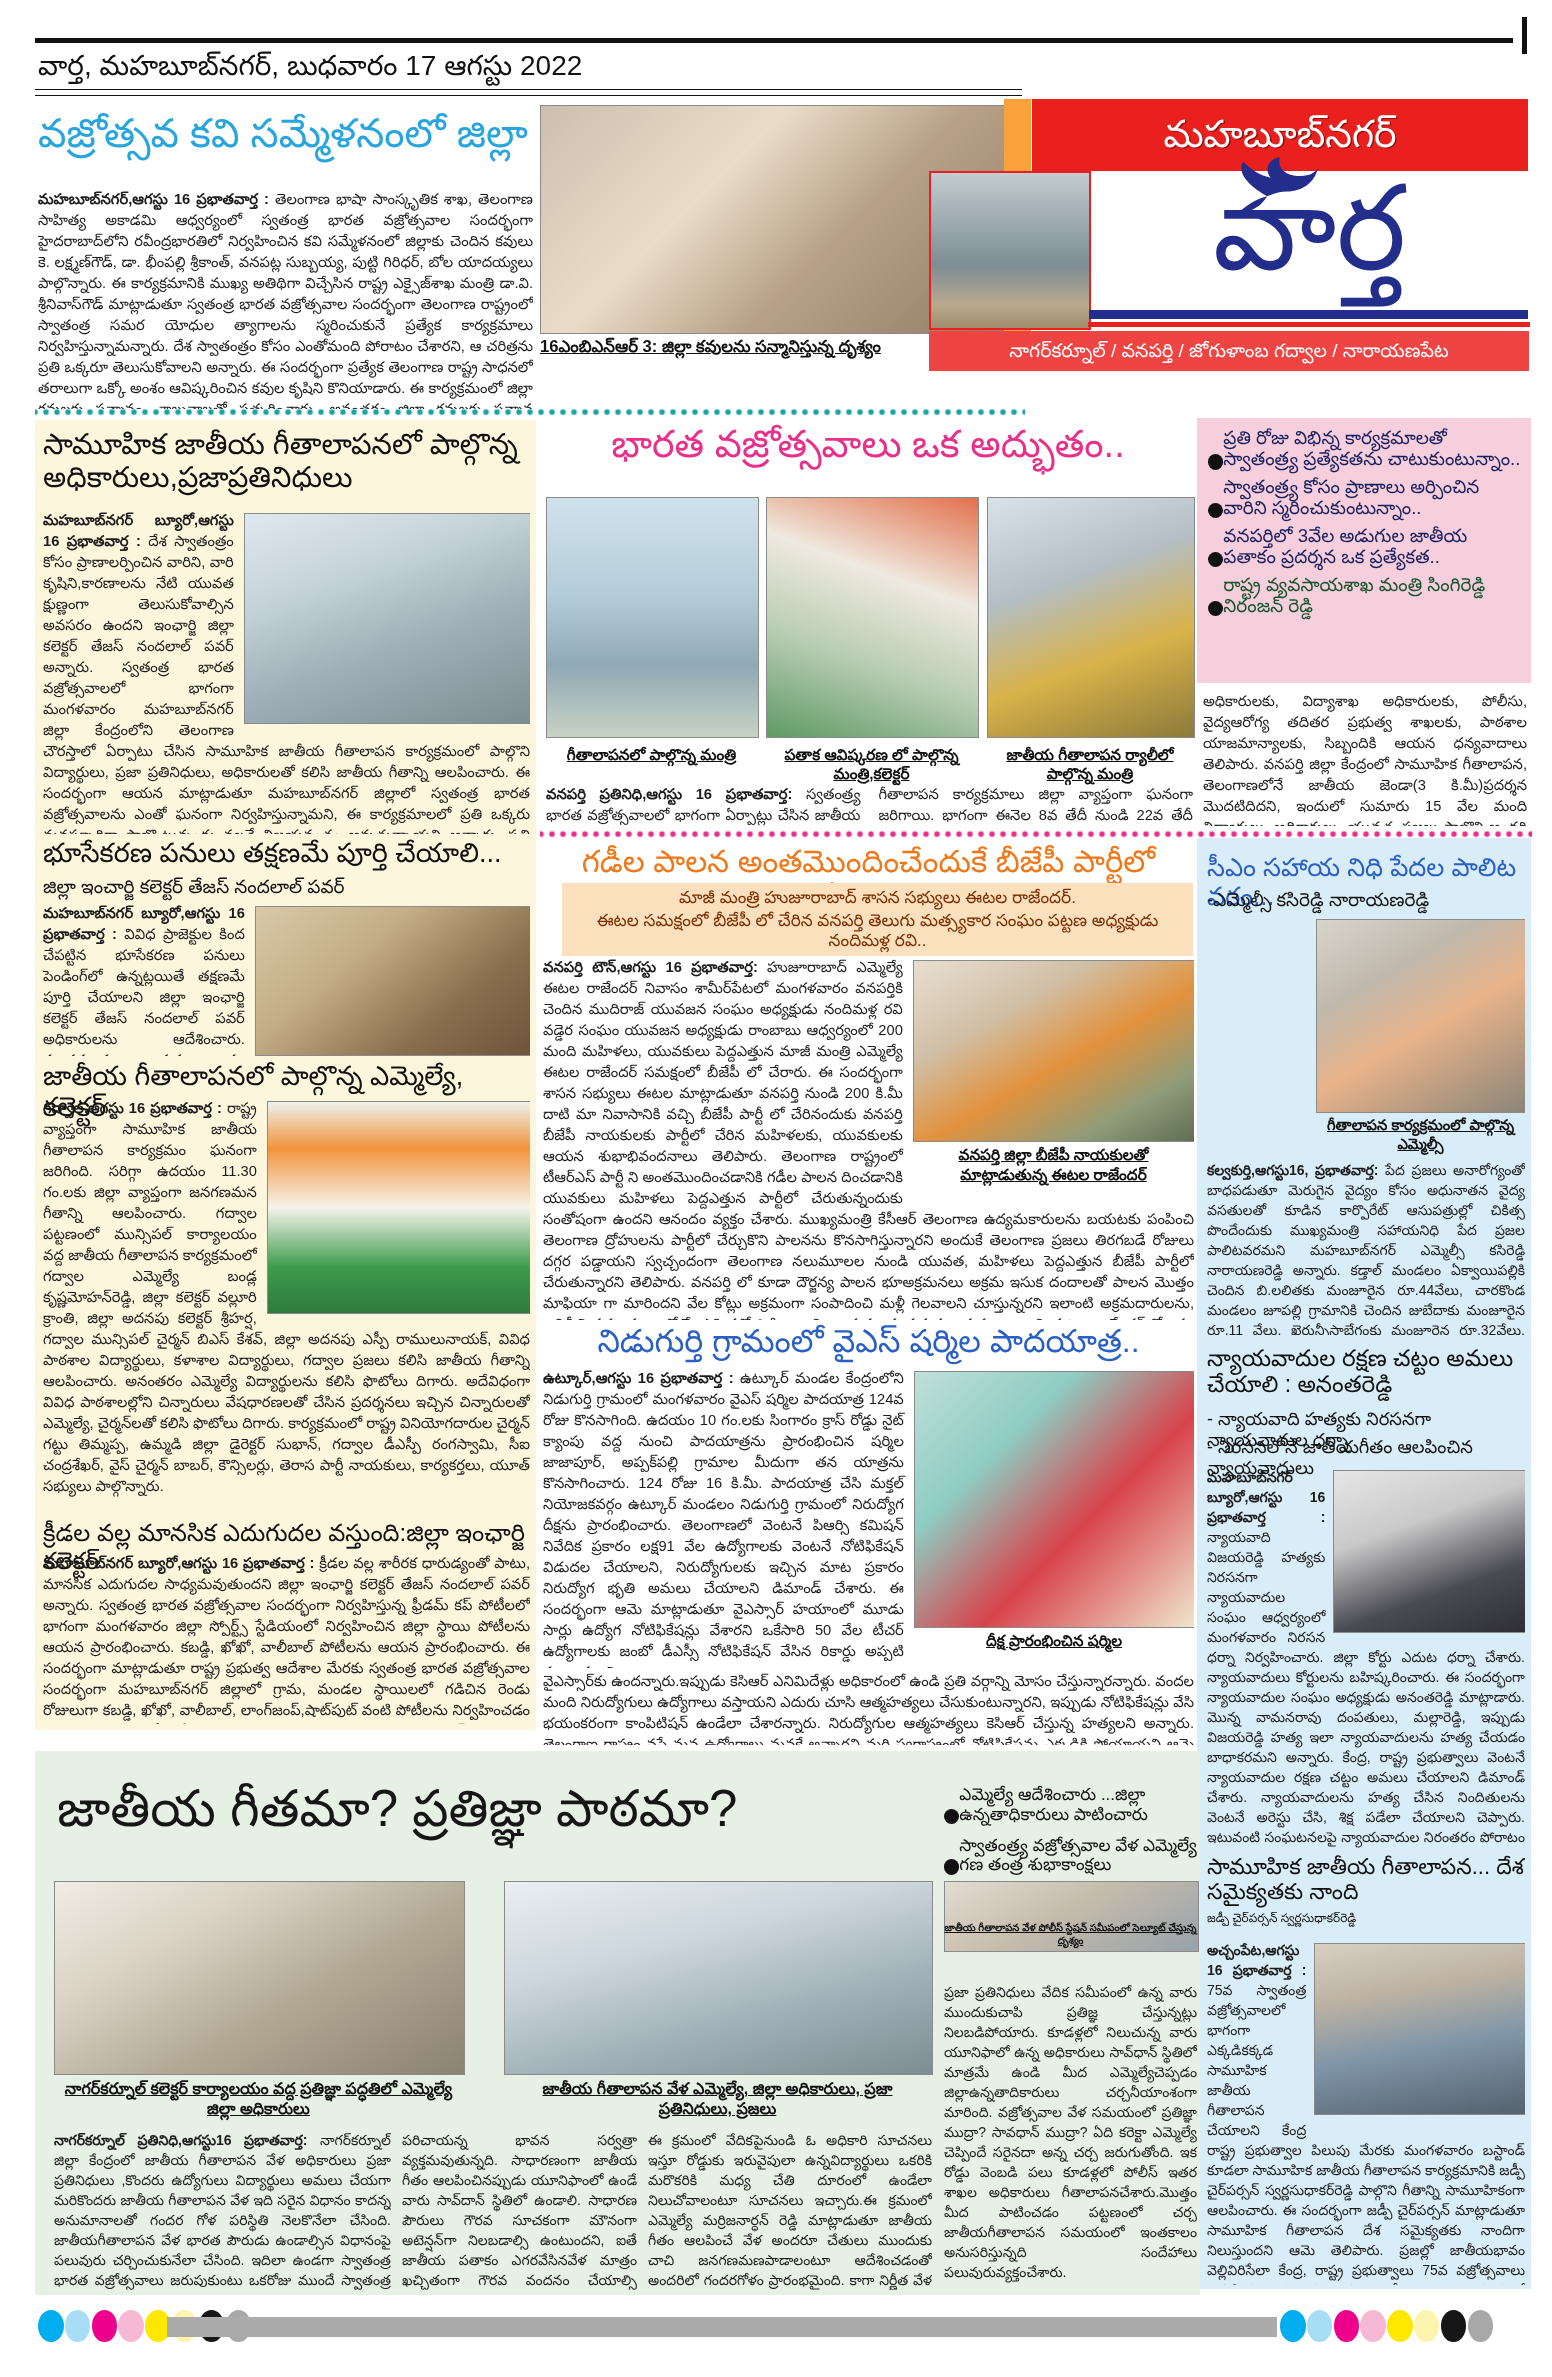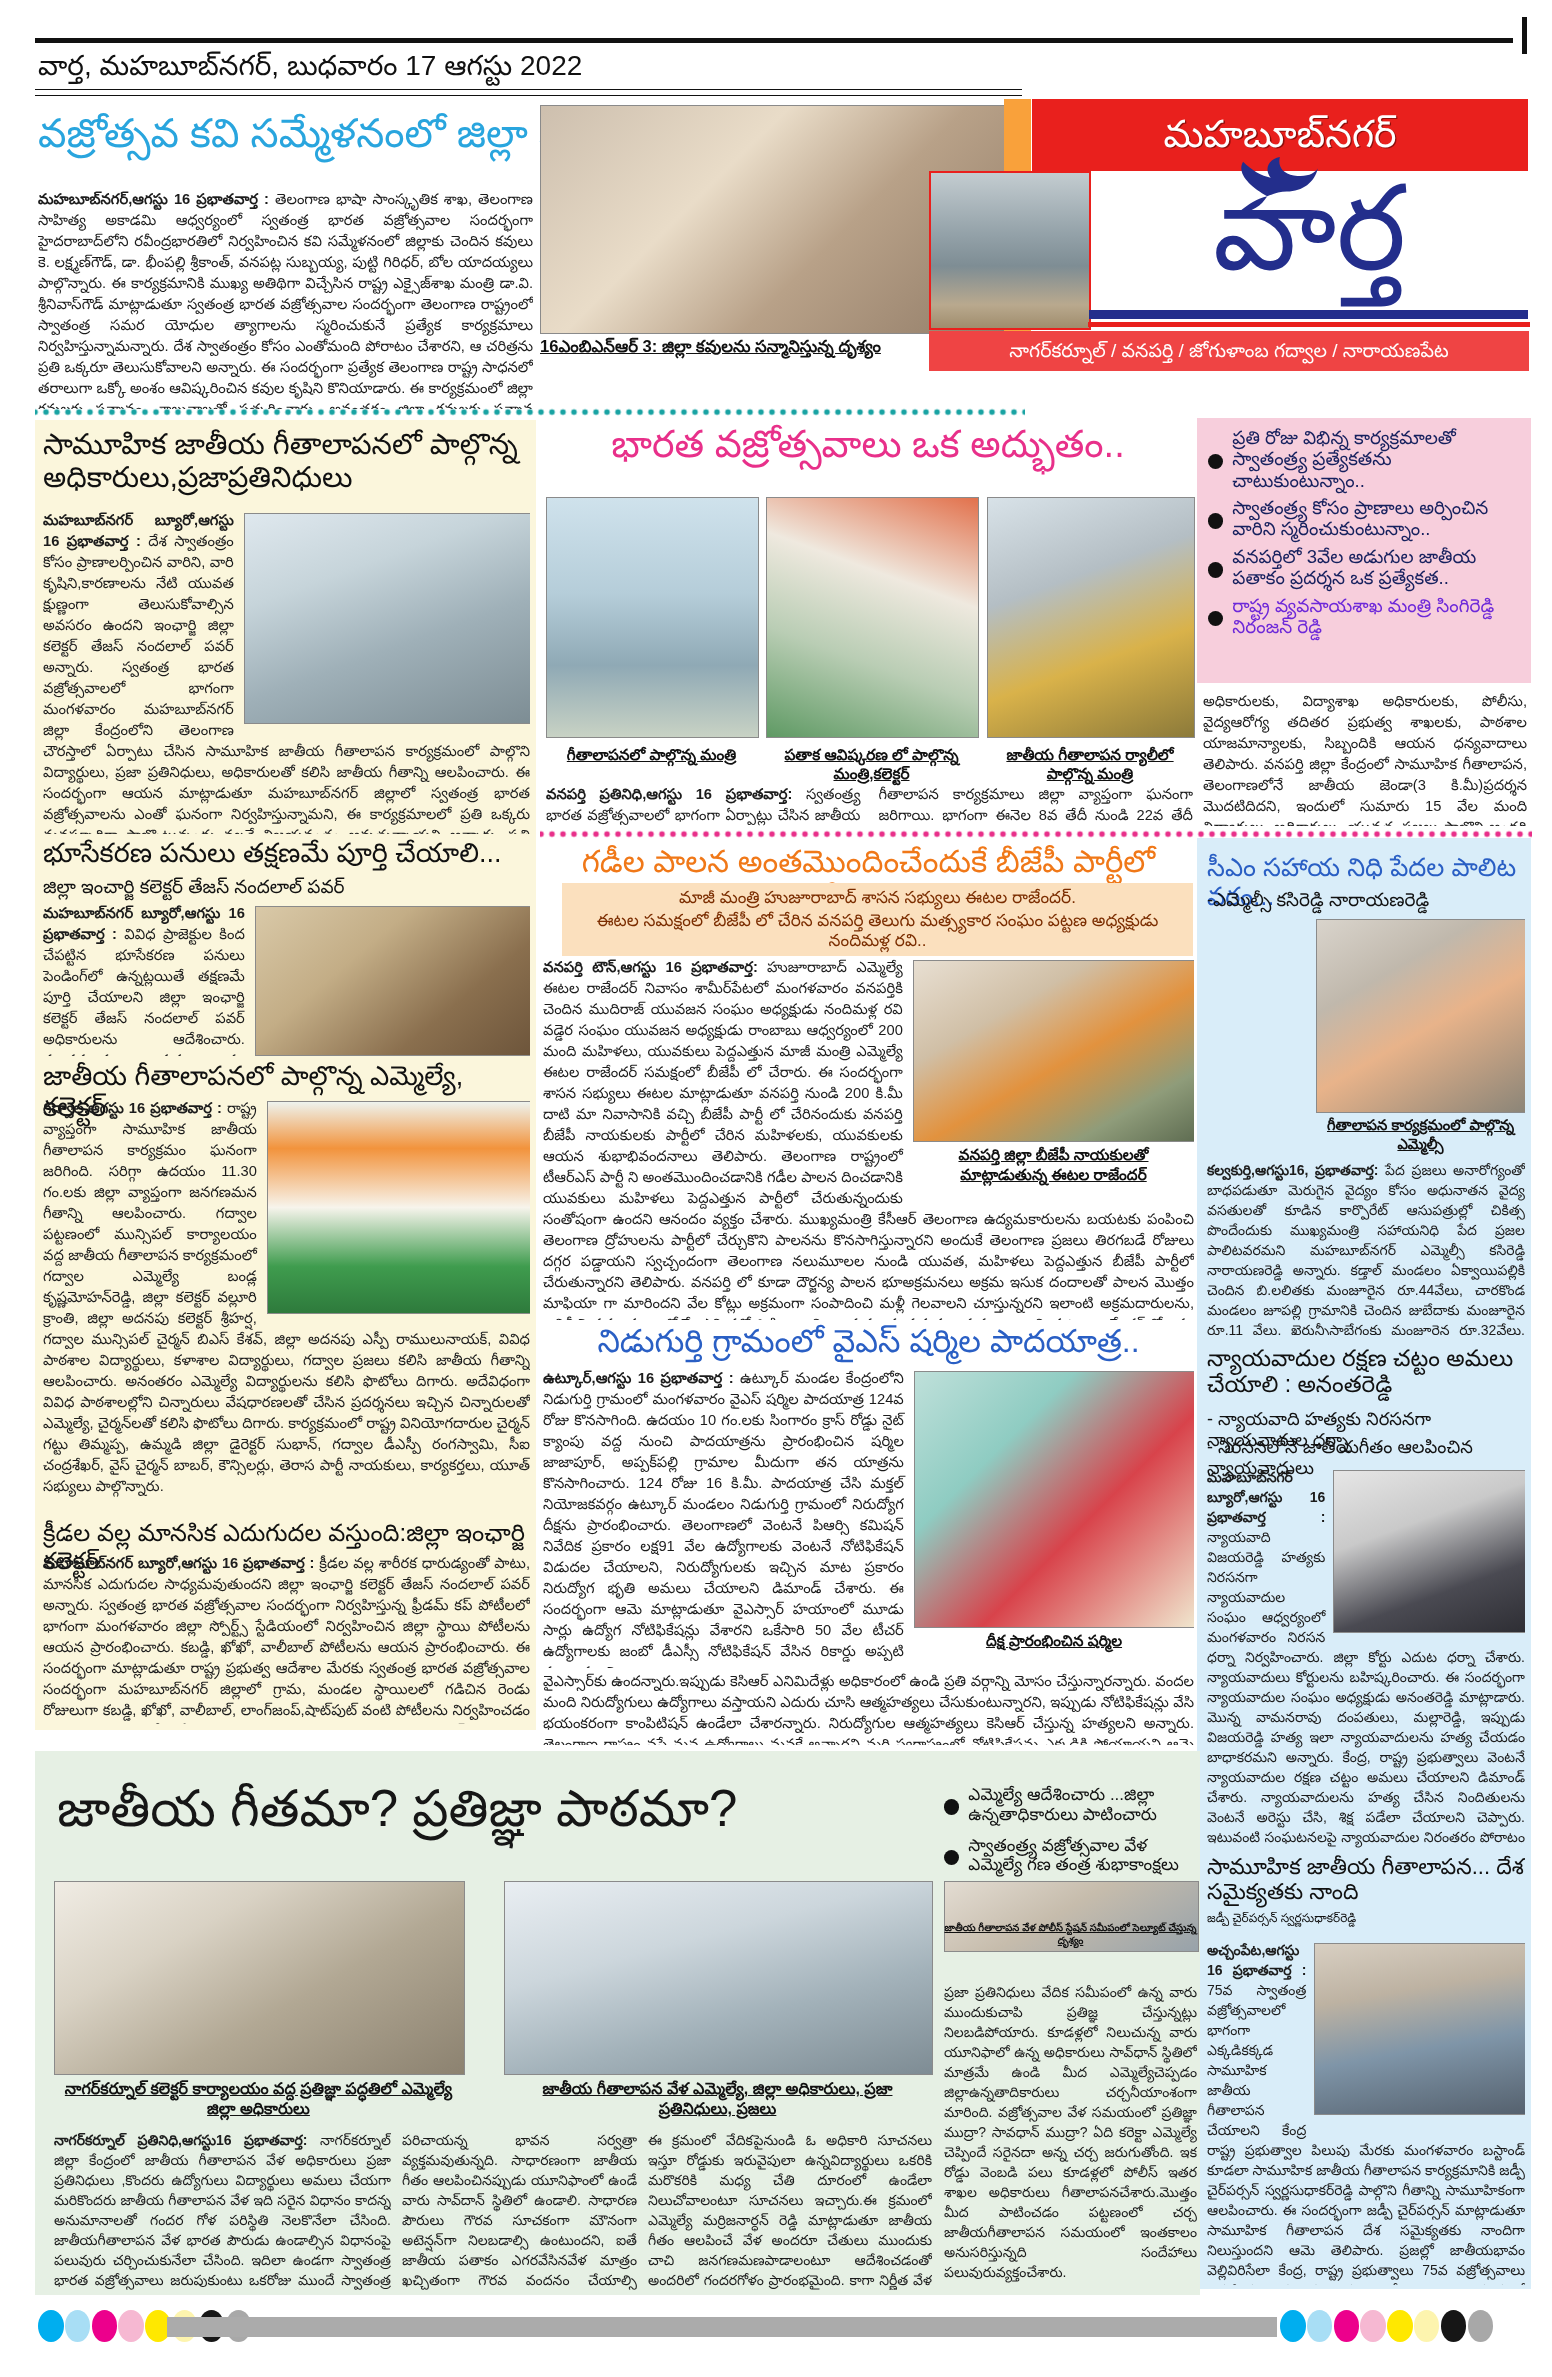--- a/index.html
+++ b/index.html
@@ -7,21 +7,21 @@
   #page{position:relative;width:1552px;height:2377px;background:#fff;overflow:hidden;}
   .abs{position:absolute;}
   .bodytext{font-size:14.7px;line-height:1.43;text-align:justify;color:#1c1c1c;overflow:hidden;}
   .bodytext b{white-space:normal;}
   .cap{font-weight:bold;text-align:center;text-decoration:underline;font-size:15.3px;color:#111;line-height:1.25;}
   .hl{font-weight:normal;line-height:1.15;}
   .ph{border:0.6px solid #8a8a8a;}
   .phwrap{float:right;margin:2.6px 0 6.4px 10.2px;}
   .dots-teal{background-image:radial-gradient(circle,#19a3a3 2.6px,transparent 3.2px);background-size:11px 9px;background-position:center;}
   .dots-mag{background-image:radial-gradient(circle,#e8308a 2.6px,transparent 3.2px);background-size:11px 9px;background-position:center;}
-  .bullet-row{display:flex;align-items:center;gap:9px;}
+  .bullet-row{display:flex;align-items:flex-end;}
   .bullet-dot{width:15.3px;height:15.3px;border-radius:50%;background:#111;flex:0 0 auto;margin-top:5.1px;}
   .regdot{width:25.5px;height:32px;border-radius:50%;display:inline-block;margin-right:1.3px;}
 </style>
 </head>
 <body>
 
 <div id="page">
 
   <div class="abs" style="left:35px;top:420px;width:501px;height:1310px;background:#fbf6dc;"></div>
   <div class="abs" style="left:1197px;top:418px;width:334px;height:265px;background:#f7cedc;"></div>
@@ -115,21 +115,21 @@
     <div class="bullet-row" style="margin-bottom:6.4px;">
       <span class="bullet-dot"></span>
       <span class="hl" style="font-size:18.5px;color:#16205e;">స్వాతంత్ర్య కోసం ప్రాణాలు అర్పించిన వారిని స్మరించుకుంటున్నాం..</span>
     </div>
     <div class="bullet-row" style="margin-bottom:6.4px;">
       <span class="bullet-dot"></span>
       <span class="hl" style="font-size:18.5px;color:#16205e;">వనపర్తిలో 3వేల అడుగుల జాతీయ పతాకం ప్రదర్శన ఒక ప్రత్యేకత..</span>
     </div>
     <div class="bullet-row">
       <span class="bullet-dot"></span>
-      <span class="hl" style="font-size:18.5px;color:#6d28d9;">రాష్ట్ర వ్యవసాయశాఖ మంత్రి సింగిరెడ్డి నిరంజన్ రెడ్డి</span>
+      <span class="hl" style="font-size:18.5px;color:#14532d;">రాష్ట్ర వ్యవసాయశాఖ మంత్రి సింగిరెడ్డి నిరంజన్ రెడ్డి</span>
     </div>
   </div>
   <div class="abs bodytext" style="left:1203px;top:691px;width:324px;height:135px;">అధికారులకు, విద్యాశాఖ అధికారులకు, పోలీసు, వైద్యఆరోగ్య తదితర ప్రభుత్వ శాఖలకు, పాఠశాల యాజమాన్యాలకు, సిబ్బందికి ఆయన ధన్యవాదాలు తెలిపారు. వనపర్తి జిల్లా కేంద్రంలో సామూహిక గీతాలాపన, తెలంగాణలోనే జాతీయ జెండా(3 కి.మీ)ప్రదర్శన మొదటిదిదని, ఇందులో సుమారు 15 వేల మంది విద్యార్థులు, అధికారులు, యువత, ప్రజలు పాల్గొని అందరి సమన్వయంతో కార్యక్రమాన్ని విజవంతం చేసినట్లు ఆయన సూచించారు. కార్యక్రమంలో జిల్లా కలెక్టర్ షేక్ యాస్మిన్ బాషా, అదనపు కలెక్టర్ ఆశీష్ సంగ్వాన్, రెవెన్యూ డి.వేణుగోపాల్, ఏఎస్పీ షాకీర్ హుస్సేన్, మున్సిపల్ చైర్మెన్ గట్టు యాదవ్, జిల్లా గ్రంథాలయ చైర్మెన్ లక్ష్మయ్య, డీఎస్పీ ఆనంద్ రెడ్డి, జిల్లా అధికారులు, సిబ్బంది, కౌన్సిలర్లు, ప్రజాప్రతినిధులు, విద్యార్థులు తదితరులు పాల్గొన్నారు.</div>
 
   <div class="abs dots-mag" style="left:540px;top:829px;width:992px;height:10.2px;"></div>
 
   <div class="abs hl" style="left:543px;top:844px;width:651px;font-size:31px;color:#f07818;text-align:center;">గడీల పాలన అంతమొందించేందుకే బీజేపీ పార్టీలో చేరికలు..</div>
   <div class="abs" style="left:562px;top:883px;width:613px;background:#fbe0be;padding:5.1px 9px;">
     <div class="hl" style="font-size:17px;color:#7b2d00;text-align:center;margin-bottom:3.8px;">మాజీ మంత్రి హుజూరాబాద్ శాసన సభ్యులు ఈటల రాజేందర్.</div>
     <div class="hl" style="font-size:17px;color:#7b2d00;text-align:center;">ఈటల సమక్షంలో బీజేపీ లో చేరిన వనపర్తి తెలుగు మత్స్యకార సంఘం పట్టణ అధ్యక్షుడు నందిమళ్ల రవి..</div>

